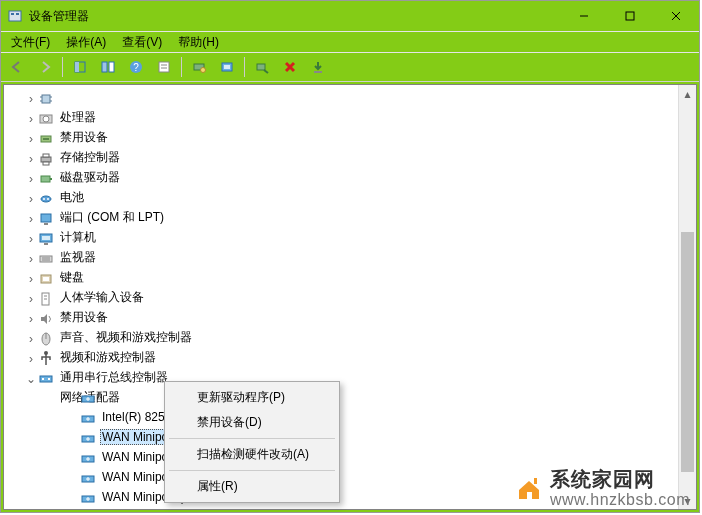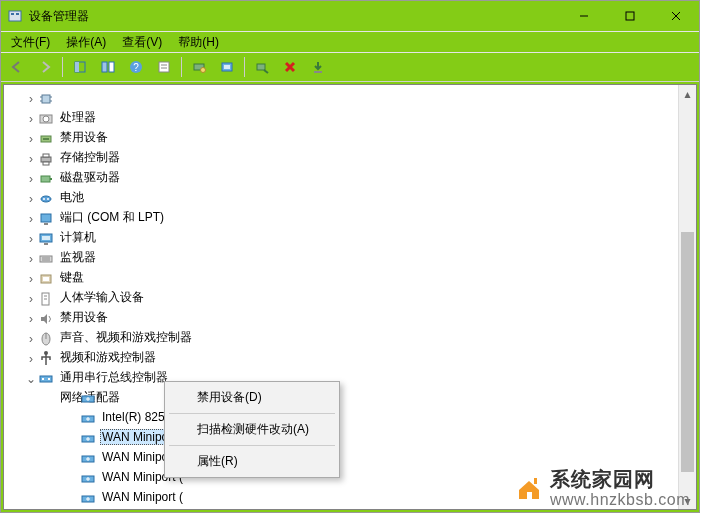--- a/index.html
+++ b/index.html
@@ -458,20 +458,21 @@
     <div class="scrollbar">
       <div class="sbar-btn">▴</div>
       <div class="sbar-track">
         <div class="sbar-thumb"></div>
       </div>
       <div class="sbar-btn">▾</div>
     </div>
   </div>
 
   <div class="ctx" id="ctx" style="left: 163px; top: 380px;">
+      <div class="ctx-item">更新驱动程序(P)</div>
       <div class="ctx-item">禁用设备(D)</div>
       <div class="ctx-sep"></div>
       <div class="ctx-item">扫描检测硬件改动(A)</div>
       <div class="ctx-sep"></div>
       <div class="ctx-item">属性(R)</div>
     </div>
 
 </div>
 
 <div class="watermark">

